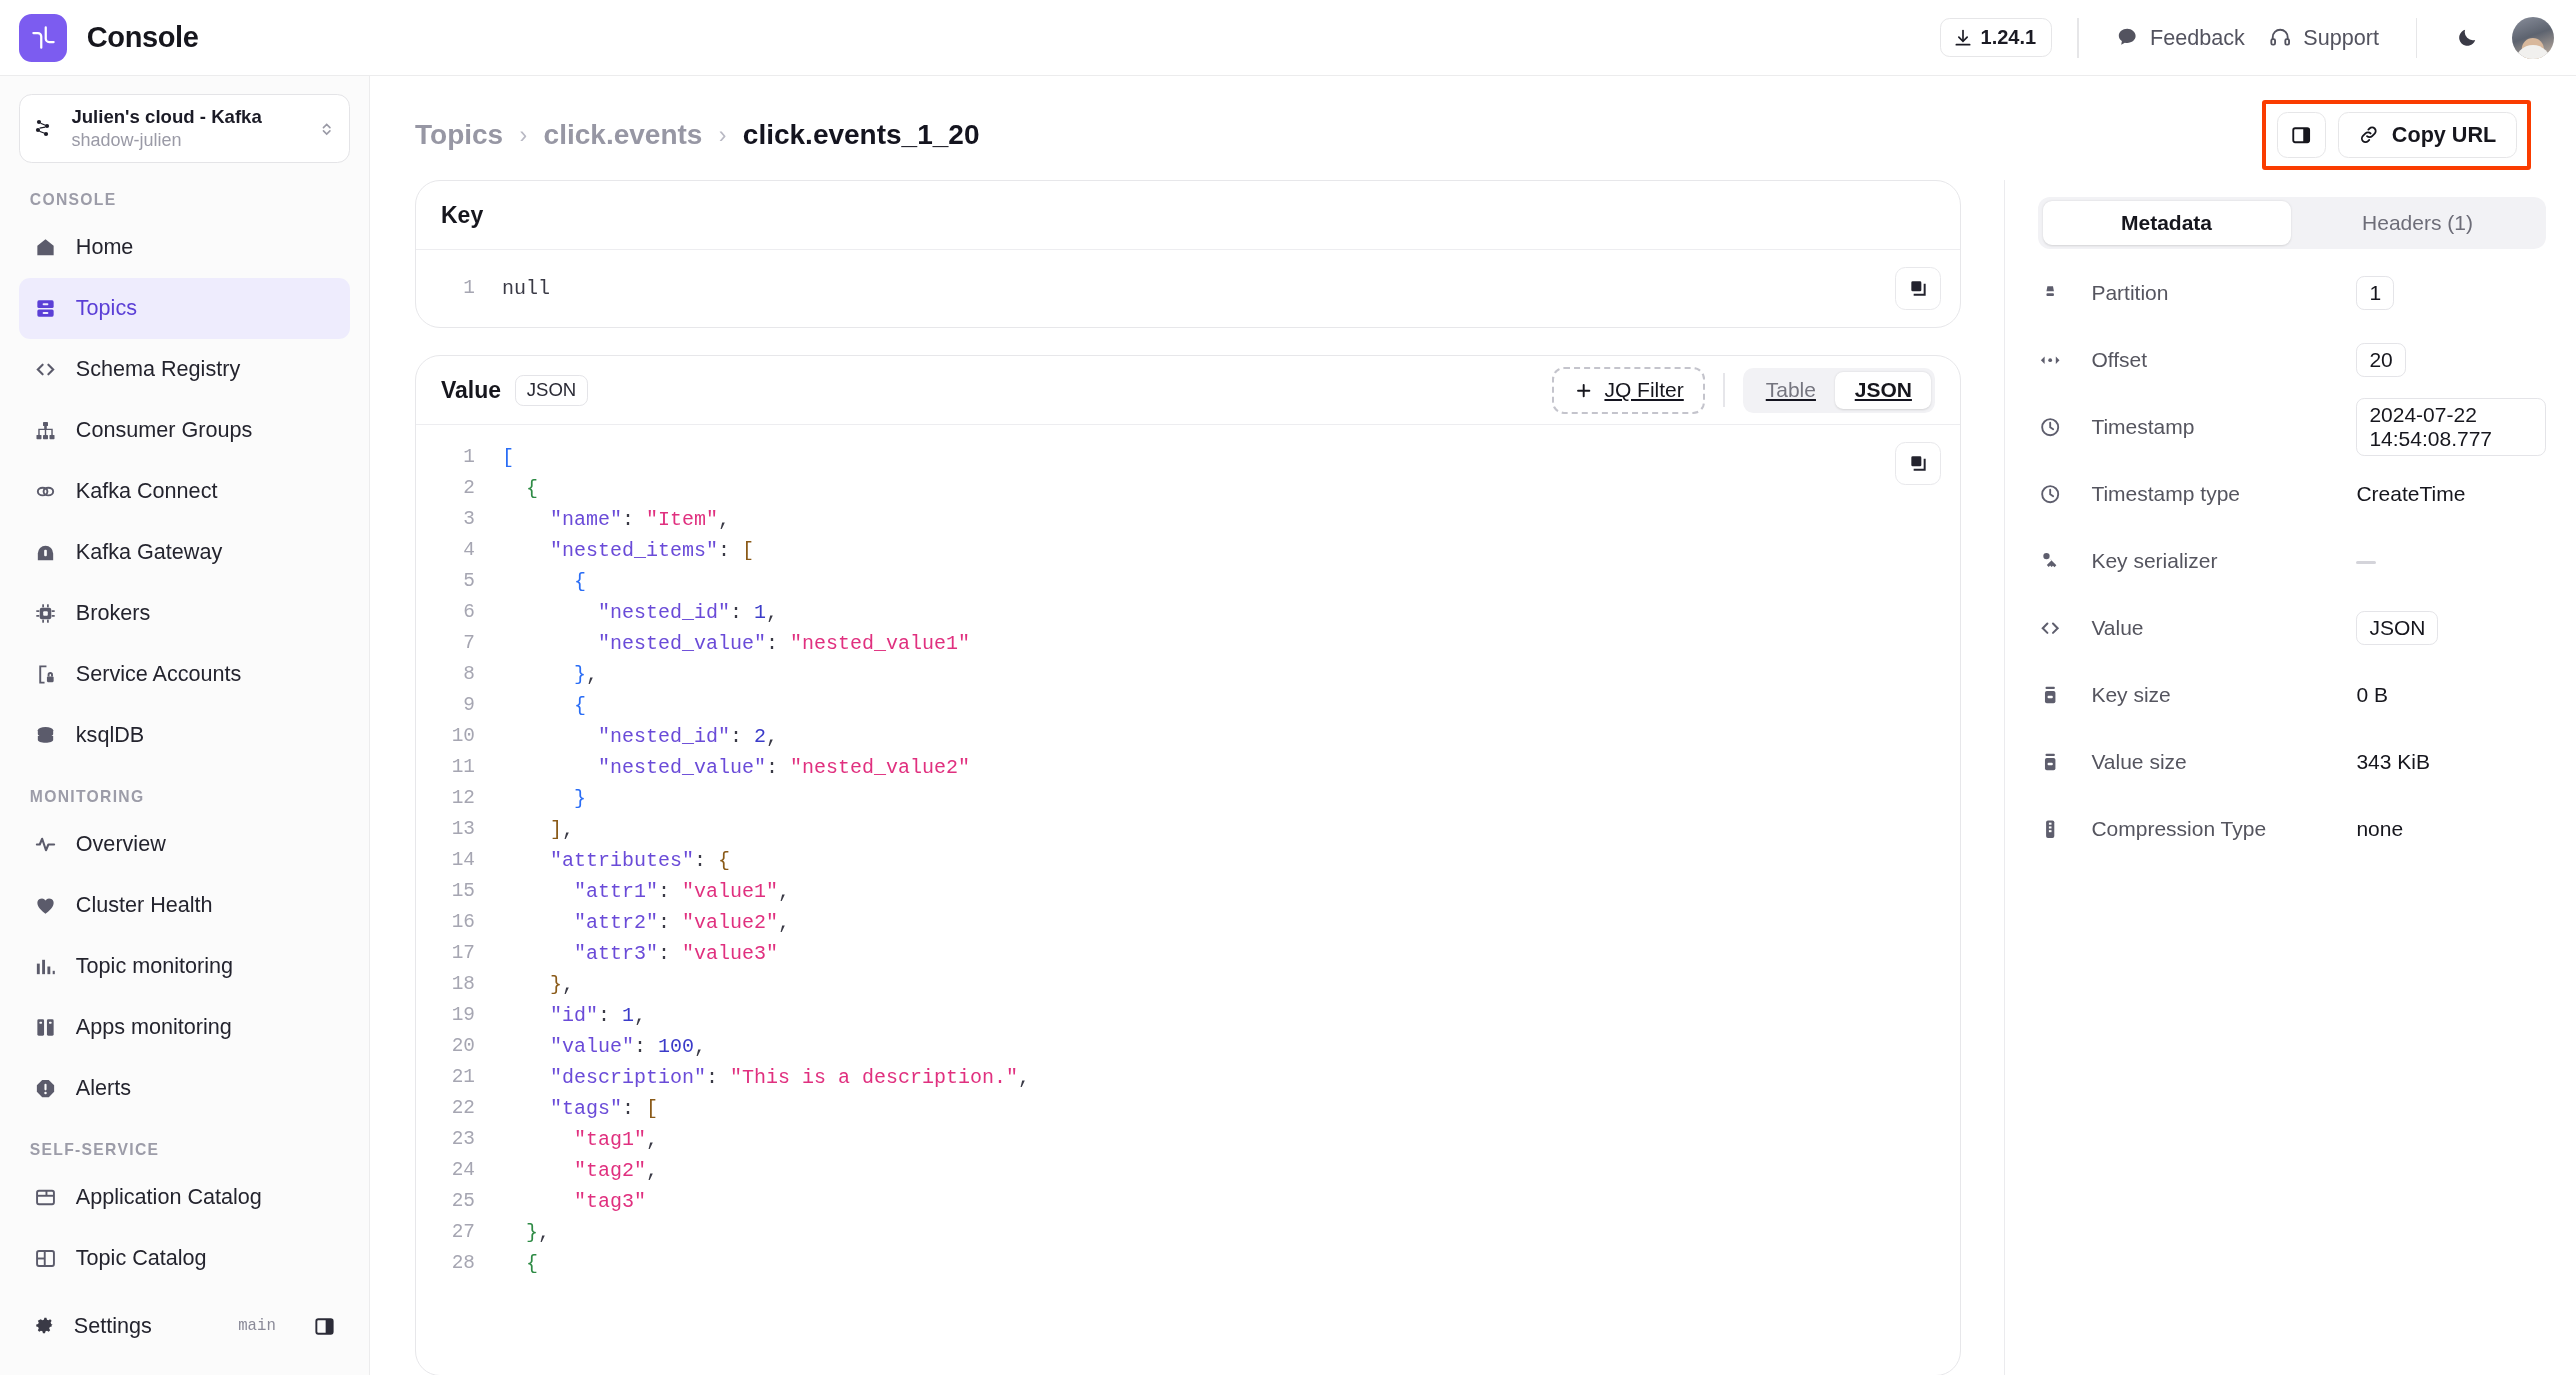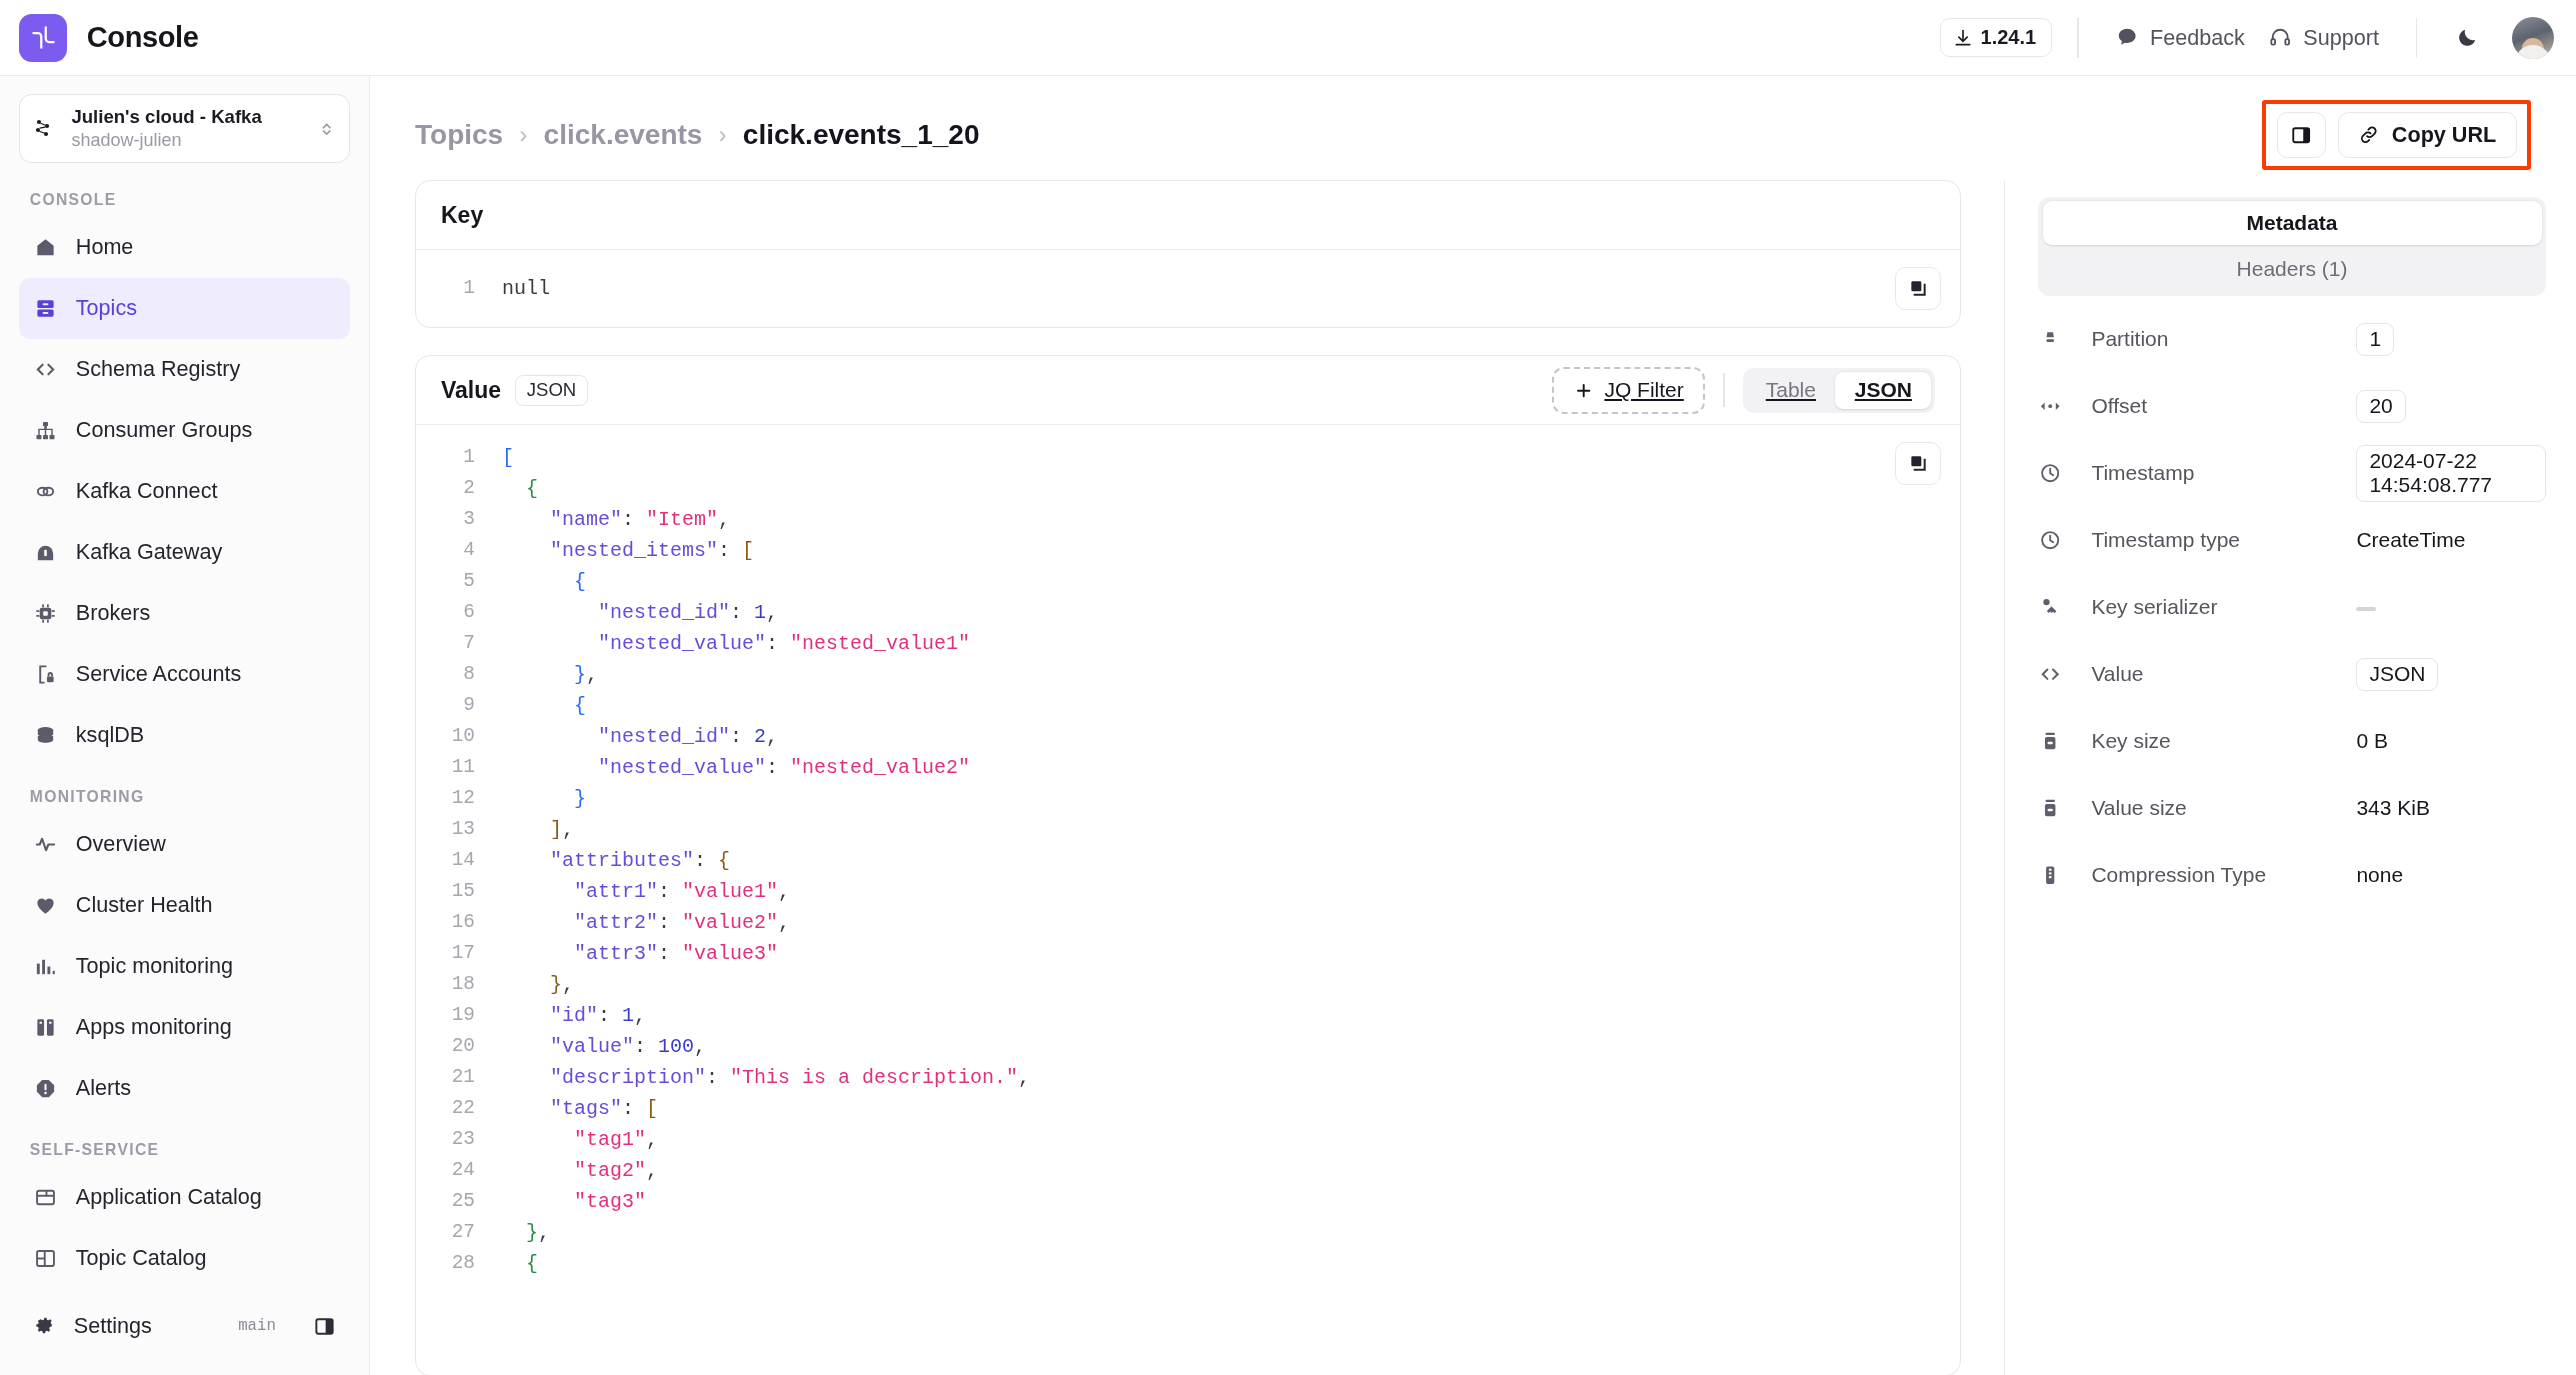--- a/index.html
+++ b/index.html
@@ -131,21 +131,21 @@
     height: 46px; padding: 0 19.4px;
     border: 1.5px solid #e6e6e8; border-radius: 10.4px; background:#fff;
     font-size: 21.6px; font-weight: 600; color: #16161d;
   }
 
   .content { flex: 1 1 auto; min-height: 0; display: flex; padding: 16.4px 0 0 45px; }
 
   
   .center-col { flex: 1 1 auto; min-width: 0; display: flex; flex-direction: column; gap: 27px; }
   .card {
-    border: 1.5px solid #e7e7ea; border-radius: 15px; background: #fff;
+    border: 1.5px solid #e7e7ea; border-radius: 25px; background: #fff;
     display: flex; flex-direction: column; overflow: hidden;
   }
   .card-head {
     display: flex; align-items: center; gap: 13.4px;
     padding: 0 25px; height: 69px; flex: 0 0 69px;
     border-bottom: 1.5px solid #ededf0;
   }
   .card-title { font-size: 23px; font-weight: 600; color: #16161d; }
   .pill {
     border: 1.5px solid #e4e4e8; border-radius: 8.2px;
@@ -195,21 +195,21 @@
 
   
   .rightpanel {
     width: 572px; flex: 0 0 572px;
     border-left: 1.5px solid #ebebee;
     margin-left: 43px;
     padding: 16.4px 30px 0 33px;
     display: flex; flex-direction: column;
   }
   .tabs {
-    display: flex; background: #f2f2f5; border-radius: 12px; padding: 4.5px; gap: 3px; flex-direction: column;
+    display: flex; background: #f2f2f5; border-radius: 12px; padding: 4.5px; gap: 3px;
   }
   .tab {
     flex: 1; text-align: center; padding: 9.7px 0; font-size: 21px;
     color: #6d6d78; border-radius: 9px;
   }
   .tab.active { background: #fff; color: #16161d; font-weight: 700; box-shadow: 0 0.7px 2.2px rgba(0,0,0,.13); }
 
   .meta-list { margin-top: 10.4px; }
   .meta-row { display: flex; align-items: center; height: 67px; gap: 12px; }
   .meta-ico { width: 25px; flex: 0 0 25px; display:flex; align-items:center; justify-content:center; color:#5e5e6d; }

